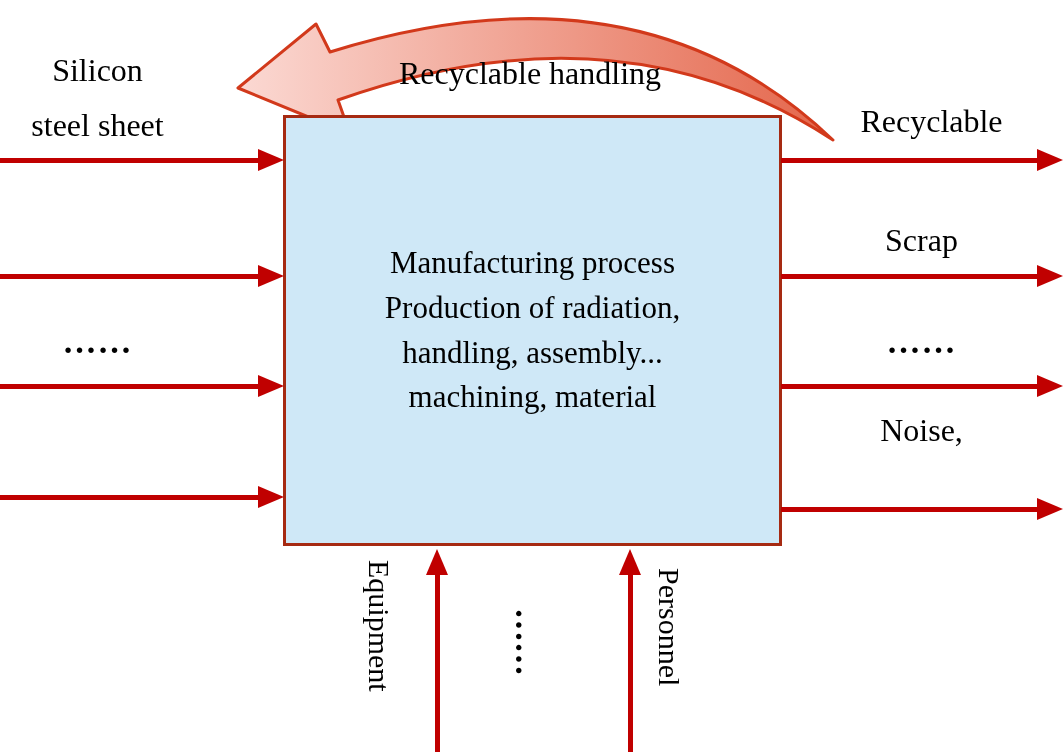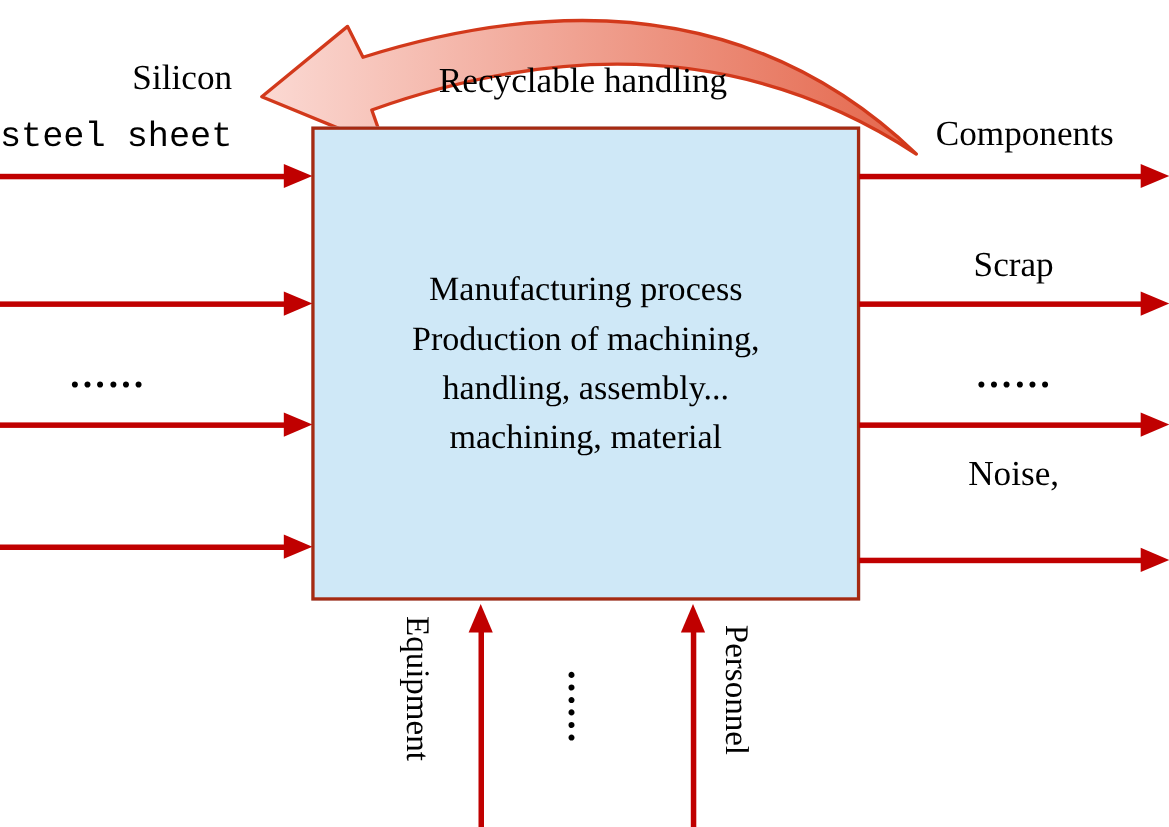--- a/index.html
+++ b/index.html
@@ -83,47 +83,47 @@
         <stop offset="1" style="stop-color: var(--curve-fill-dark, #e4664b)"></stop>
       </linearGradient>
     </defs>
     <path d="M 833 140 Q 640 -45 330 52 L 316 24 L 238 88 L 350 134 L 338 100 Q 620 0 833 140 Z" fill="url(#bandGrad)" stroke="var(--curve-stroke, #d2391b)" stroke-width="3" stroke-linejoin="round"></path>
   </svg>
 
   <div class="label" style="left:330px; top:55px; width:400px;">Recyclable handling</div>
 
   <div class="center-box">
     <div>Manufacturing process</div>
-    <div>Production of machining,</div>
+    <div>Production of radiation,</div>
     <div>handling, assembly...</div>
     <div>machining, material</div>
   </div>
 
-  <div class="label" style="left:16px; top:52px; width:195px;text-align:right;">Silicon</div>
-  <div class="label" style="left:0px; top:107px; width:195px;font-family:Liberation Mono, monospace;">steel sheet</div>
+  <div class="label" style="left:0px; top:52px; width:195px;">Silicon</div>
+  <div class="label" style="left:0px; top:107px; width:195px;">steel sheet</div>
   <div class="label dots" style="left:0px; top:322px; width:195px;">……</div>
 
   <div class="harrow" style="left:0px; top:149px; width:284px;">
     <div class="shaft"></div>
     <div class="head"></div>
   </div>
   <div class="harrow" style="left:0px; top:265px; width:284px;">
     <div class="shaft"></div>
     <div class="head"></div>
   </div>
   <div class="harrow" style="left:0px; top:375px; width:284px;">
     <div class="shaft"></div>
     <div class="head"></div>
   </div>
   <div class="harrow" style="left:0px; top:486px; width:284px;">
     <div class="shaft"></div>
     <div class="head"></div>
   </div>
 
-  <div class="label" style="left:800px; top:103px; width:263px;">Components</div>
+  <div class="label" style="left:800px; top:103px; width:263px;">Recyclable</div>
   <div class="label" style="left:780px; top:222px; width:283px;">Scrap</div>
   <div class="label dots" style="left:780px; top:322px; width:283px;">……</div>
   <div class="label" style="left:780px; top:412px; width:283px;">Noise,</div>
 
   <div class="harrow" style="left:781px; top:149px; width:282px;">
     <div class="shaft"></div>
     <div class="head"></div>
   </div>
   <div class="harrow" style="left:781px; top:265px; width:282px;">
     <div class="shaft"></div>

